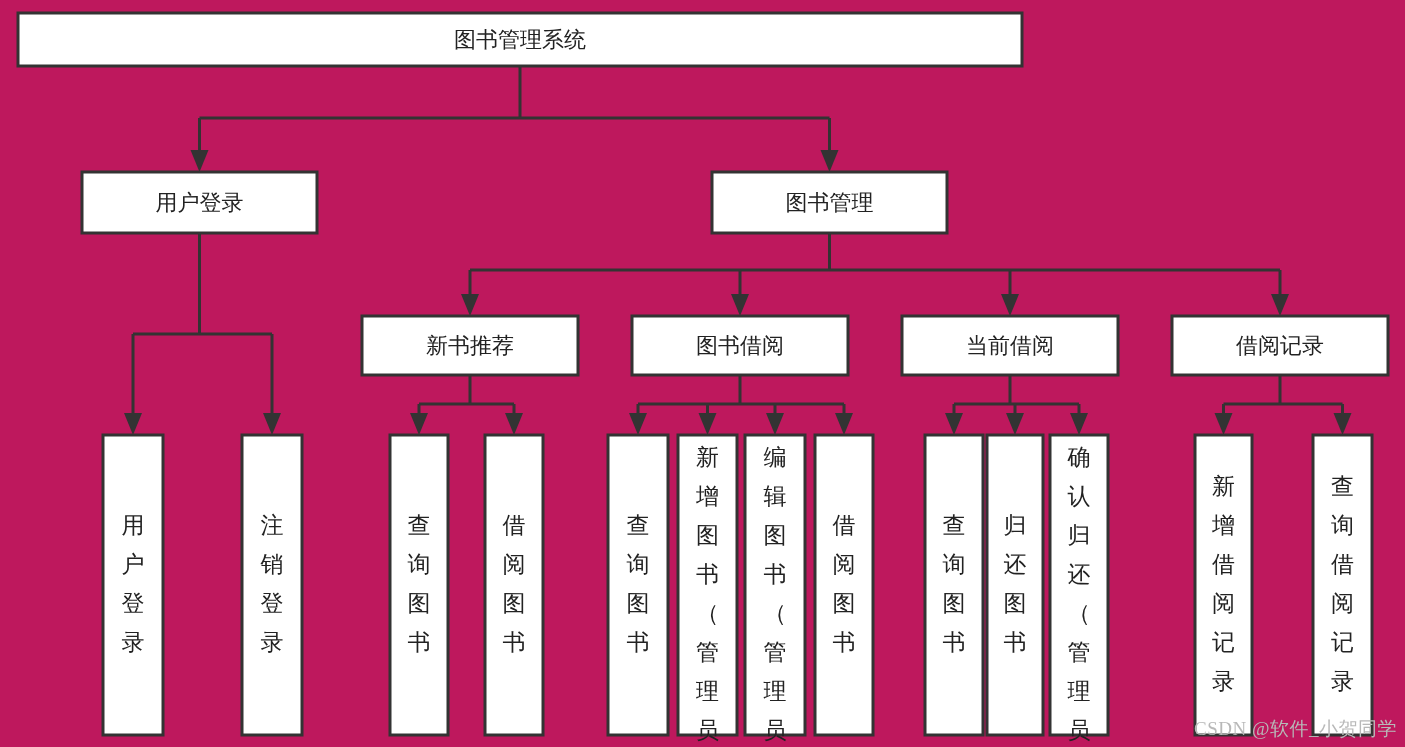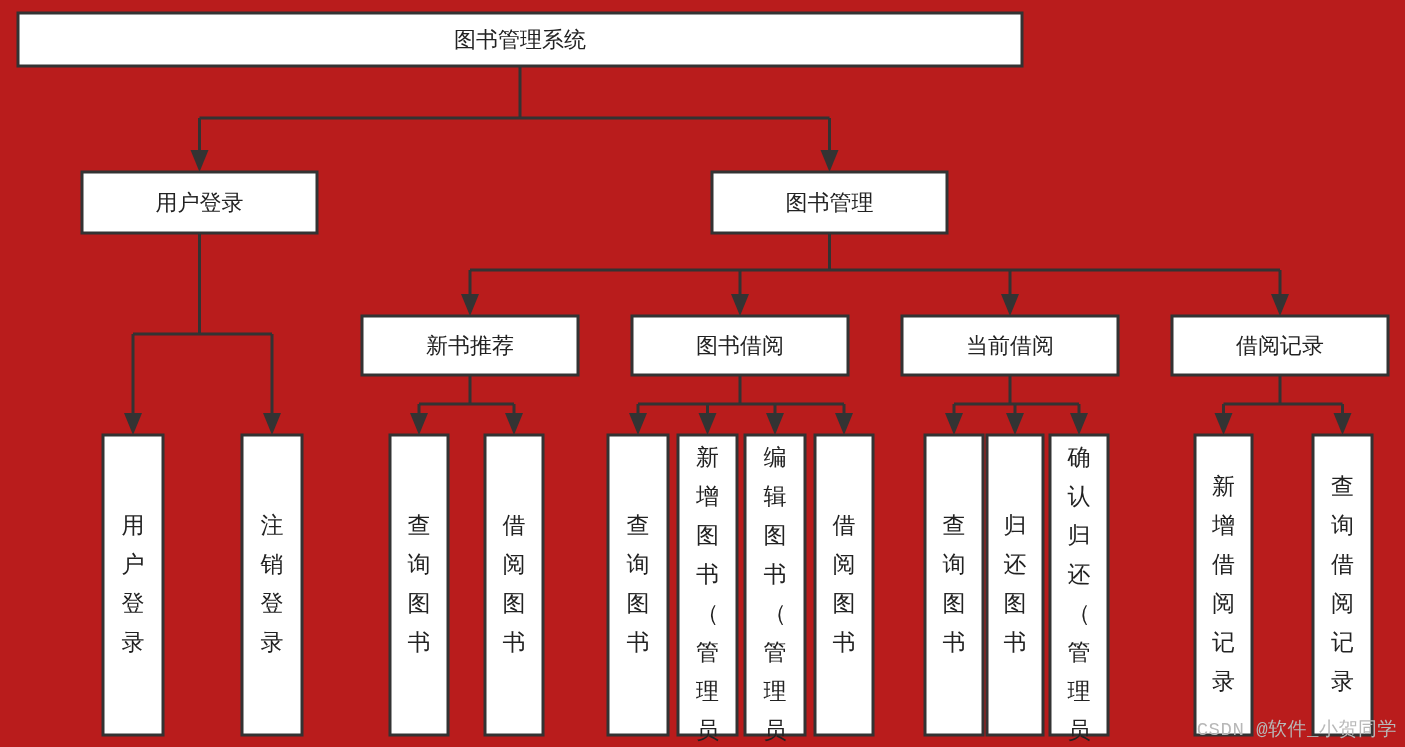--- a/index.html
+++ b/index.html
@@ -10,21 +10,21 @@
   body {
     width: 1405px;
     height: 747px;
     font-family: "DejaVu Sans", "Liberation Sans", sans-serif;
     overflow: hidden;
   }
   #diagram-root {
     position: relative;
     width: 1405px;
     height: 747px;
-    background: #b91c1c;
+    background: #be185d;
   }
   svg#tree-svg {
     position: absolute;
     top: 0;
     left: 0;
     width: 1405px;
     height: 747px;
     display: block;
   }
   .node-box {
@@ -52,21 +52,21 @@
   .node-label-v {
     font-family: "DejaVu Sans", "Liberation Sans", sans-serif;
     font-size: 23px;
     fill: #222222;
     text-anchor: middle;
   }
   .watermark {
     position: absolute;
     right: 8px;
     bottom: 5px;
-    font-family: Liberation Mono, monospace;
+    font-family: Liberation Serif, serif;
     font-size: 19px;
     color: #b8b8b8;
     white-space: nowrap;
     letter-spacing: 0.5px;
     pointer-events: none;
   }
 </style>
 </head>
 <body>
 

